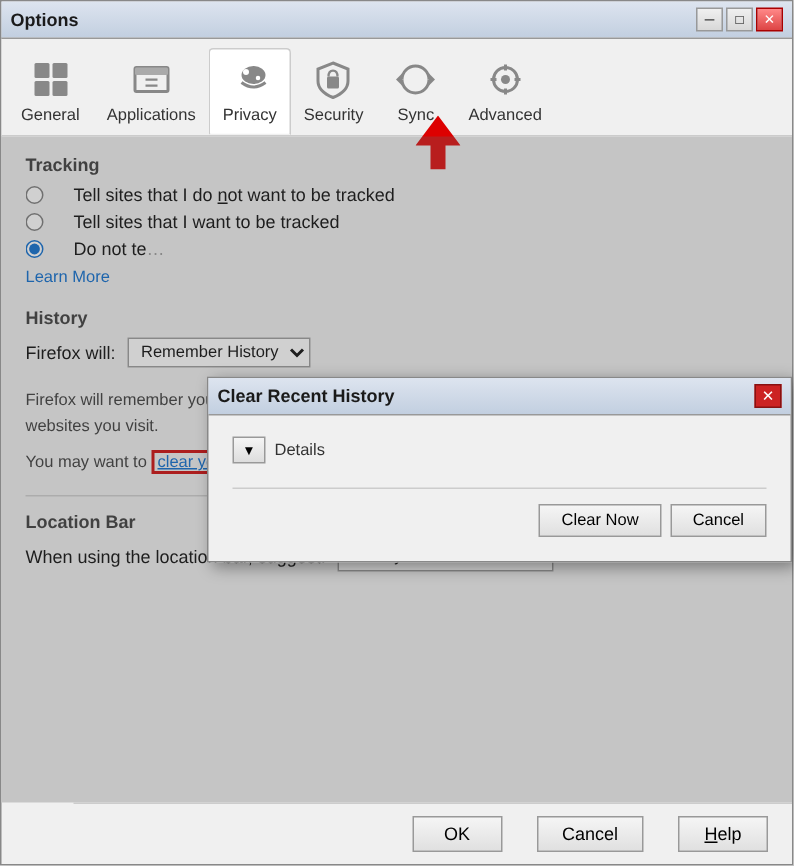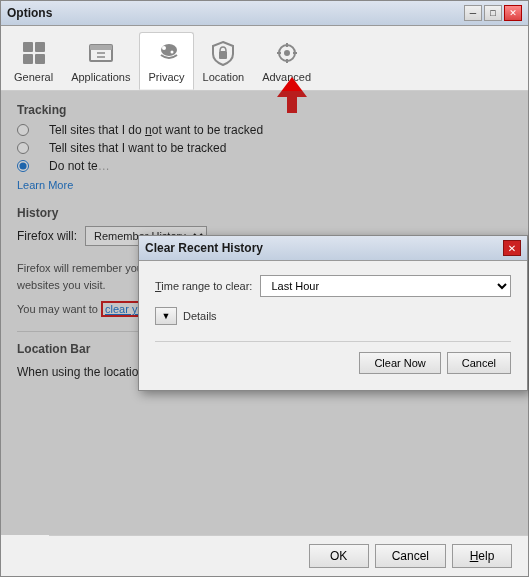--- a/index.html
+++ b/index.html
@@ -165,21 +165,21 @@
       padding: 2px 4px;
       border: 1px solid #999;
       background: white;
       font-size: 11px;
     }
     
     .bottom-bar {
       padding: 8px 16px;
       display: flex;
       justify-content: flex-end;
-      gap: 6px;
+      gap: 23px;
       border-top: 1px solid #ccc;
       background: #f0f0f0;
       margin-left: 48px;
     }
     .btn {
       padding: 4px 16px;
       background: linear-gradient(to bottom, #f5f5f5, #e0e0e0);
       border: 1px solid #999;
       cursor: pointer;
       font-size: 12px;
@@ -351,21 +351,32 @@
       <span class="toolbar-label">Privacy</span>
     </div>
     <div class="toolbar-item">
       <div class="toolbar-icon">
         <svg width="28" height="28" viewBox="0 0 28 28">
           <path d="M14 3 L24 7 L24 15 Q24 22 14 26 Q4 22 4 15 L4 7 Z" fill="none" stroke="#888" stroke-width="2"></path>
           <rect x="10" y="12" width="8" height="8" rx="1" fill="#888"></rect>
           <path d="M11 12 Q11 8 14 8 Q17 8 17 12" stroke="#888" stroke-width="1.5" fill="none"></path>
         </svg>
       </div>
-      <span class="toolbar-label">Location</span>
+      <span class="toolbar-label">Security</span>
+    </div>
+    <div class="toolbar-item">
+      <div class="toolbar-icon">
+        <svg width="28" height="28" viewBox="0 0 28 28">
+          <path d="M5 14 A9 9 0 0 1 23 14" stroke="#888" stroke-width="2" fill="none"></path>
+          <path d="M23 14 A9 9 0 0 1 5 14" stroke="#888" stroke-width="2" fill="none"></path>
+          <polygon points="23,10 27,14 23,18" fill="#888"></polygon>
+          <polygon points="5,10 1,14 5,18" fill="#888"></polygon>
+        </svg>
+      </div>
+      <span class="toolbar-label">Sync</span>
     </div>
     <div class="toolbar-item">
       <div class="toolbar-icon">
         <svg width="28" height="28" viewBox="0 0 28 28">
           <circle cx="14" cy="14" r="8" fill="none" stroke="#888" stroke-width="2"></circle>
           <circle cx="14" cy="14" r="3" fill="#888"></circle>
           <line x1="14" y1="4" x2="14" y2="8" stroke="#888" stroke-width="2"></line>
           <line x1="14" y1="20" x2="14" y2="24" stroke="#888" stroke-width="2"></line>
           <line x1="4" y1="14" x2="8" y2="14" stroke="#888" stroke-width="2"></line>
           <line x1="20" y1="14" x2="24" y2="14" stroke="#888" stroke-width="2"></line>
@@ -435,30 +446,20 @@
     </div>
 
     
     <div class="modal-overlay">
       <div class="modal">
         <div class="modal-title-bar">
           <span class="modal-title-text">Clear Recent History</span>
           <button class="modal-close-btn">✕</button>
         </div>
         <div class="modal-content">
-          <div class="time-range-row">
-            <label class="time-range-label"><span class="underline">T</span>ime range to clear:</label>
-            <select class="time-range-select">
-              <option>Last Hour</option>
-              <option>Last Two Hours</option>
-              <option>Last Four Hours</option>
-              <option>Today</option>
-              <option>Everything</option>
-            </select>
-          </div>
           <div class="details-row">
             <div class="details-btn">▼</div>
             <span class="details-label">Details</span>
           </div>
           <div class="modal-buttons">
             <button class="modal-btn">Clear Now</button>
             <button class="modal-btn">Cancel</button>
           </div>
         </div>
       </div>

